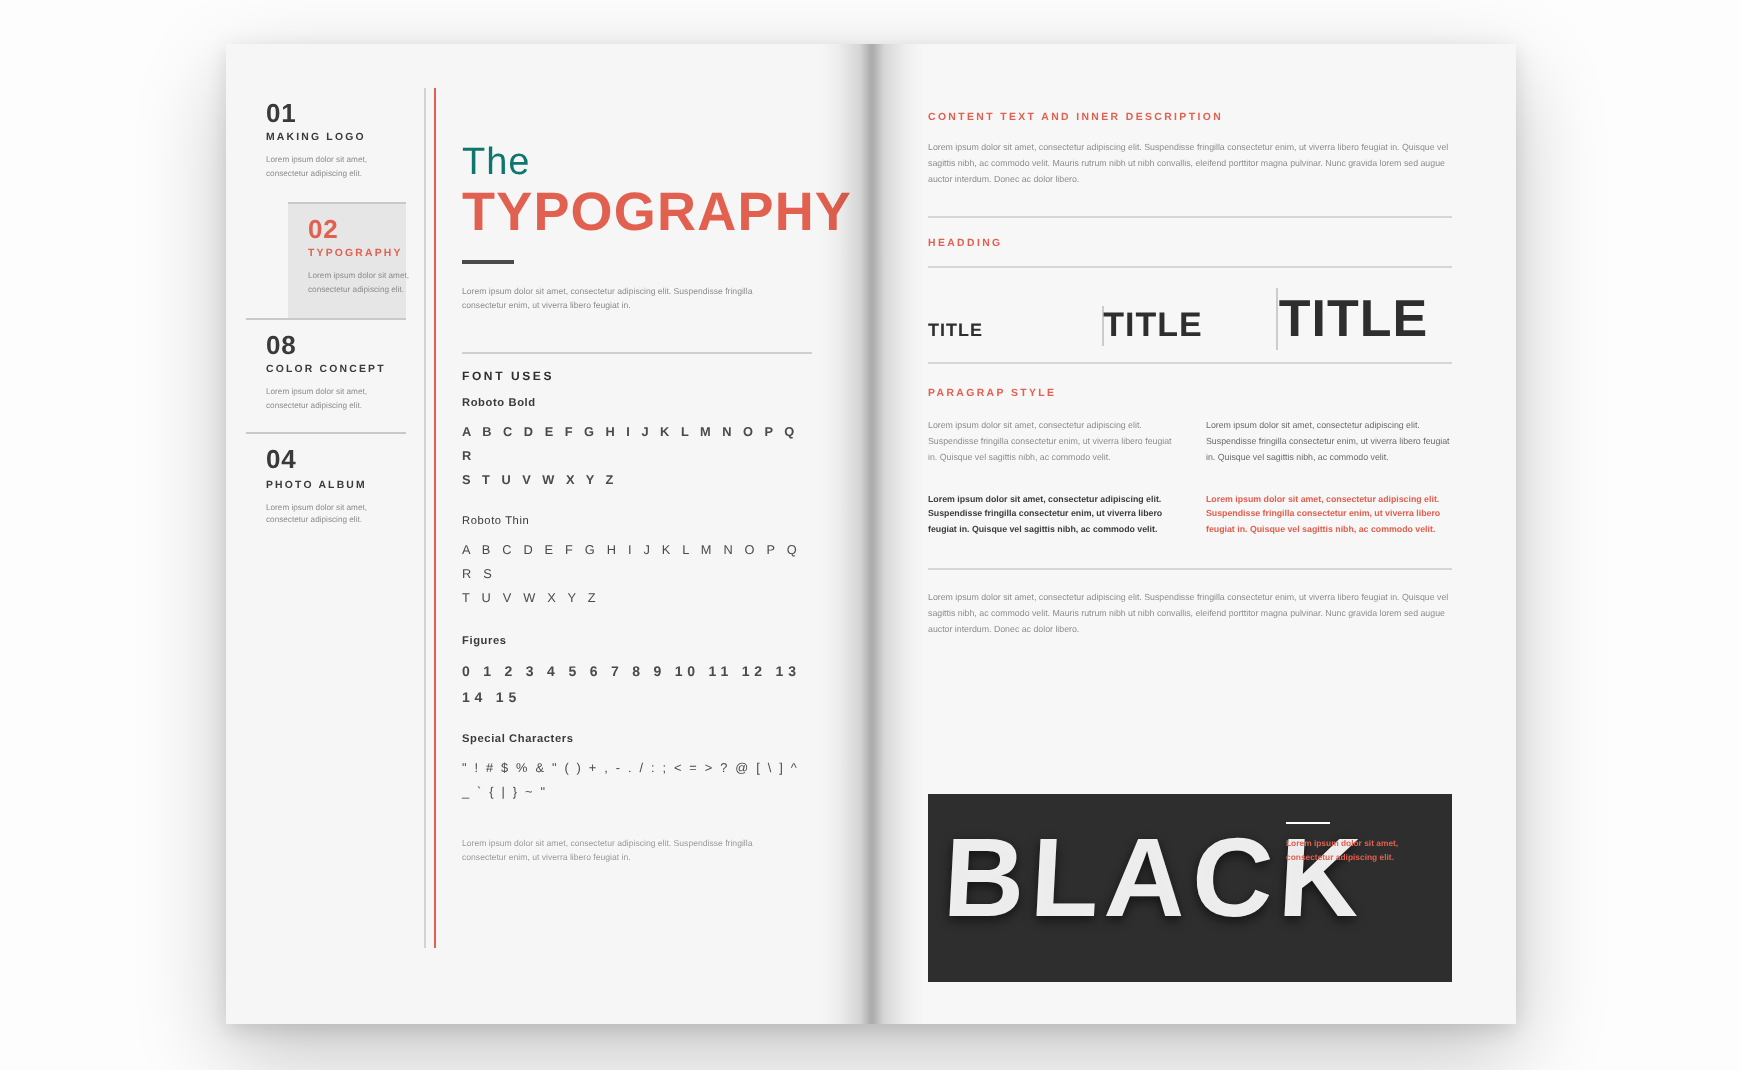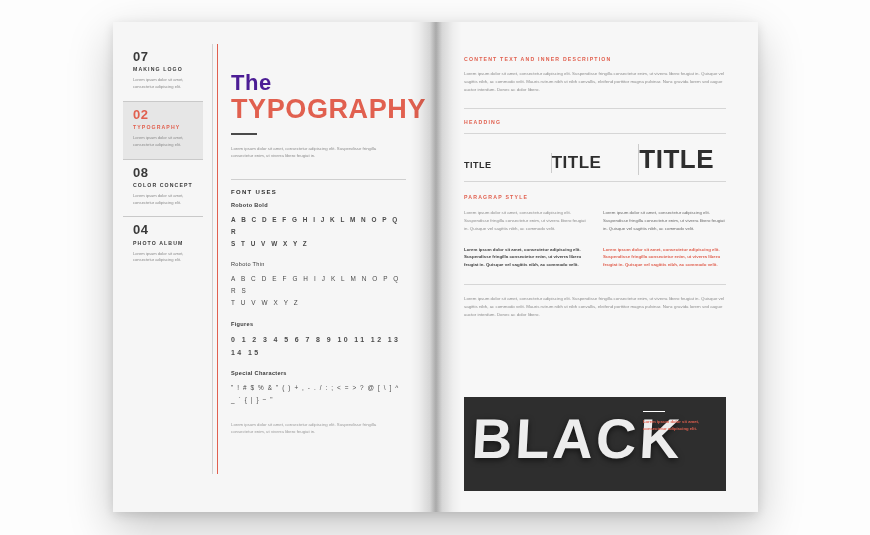--- a/index.html
+++ b/index.html
@@ -64,21 +64,21 @@
     position: absolute;
     left: 10px; top: 22px;
     width: 80px;
   }
   .nav-item {
     position: relative;
     padding: 6px 8px 10px 10px;
     border-top: 1px solid #c9c9c9;
   }
   .nav-item:first-child { border-top: none; }
-  .nav-item.active { background: #e6e6e6; }
+  .nav-item.active { background: #e6e6e6; margin-left: 21px; }
   .nav-num {
     font-size: 13px;
     font-weight: bold;
     color: #3a3a3a;
     letter-spacing: 0.4px;
     line-height: 1.1;
   }
   .nav-item.active .nav-num { color: #e1604f; }
   .nav-label {
     font-size: 5.2px;
@@ -108,23 +108,23 @@
     width: 1px; height: 430px;
     background: #e1604f;
   }
   
   #left-col {
     position: absolute;
     left: 118px; top: 50px;
     width: 175px;
   }
   .the-word {
-    font-size: 22px;
-    color: #4c1d95;
-    font-weight: bold;
+    font-size: 19px;
+    color: #0f766e;
+    font-weight: normal;
     letter-spacing: 0.5px;
     line-height: 1;
   }
   .typo-word {
     font-size: 27px;
     font-weight: bold;
     color: #e1604f;
     letter-spacing: 0.6px;
     line-height: 1.02;
     margin-top: 2px;
@@ -265,21 +265,21 @@
 
 <div id="stage">
 
   <div id="spread">
 
     <div class="page left">
 
       <div id="sidebar">
 
         <div class="nav-item">
-          <div class="nav-num">07</div>
+          <div class="nav-num">01</div>
           <div class="nav-label">MAKING LOGO</div>
           <div class="nav-desc">Lorem ipsum dolor sit amet, consectetur adipiscing elit.</div>
         </div>
 
         <div class="nav-item active">
           <div class="nav-num">02</div>
           <div class="nav-label">TYPOGRAPHY</div>
           <div class="nav-desc">Lorem ipsum dolor sit amet, consectetur adipiscing elit.</div>
         </div>
 

